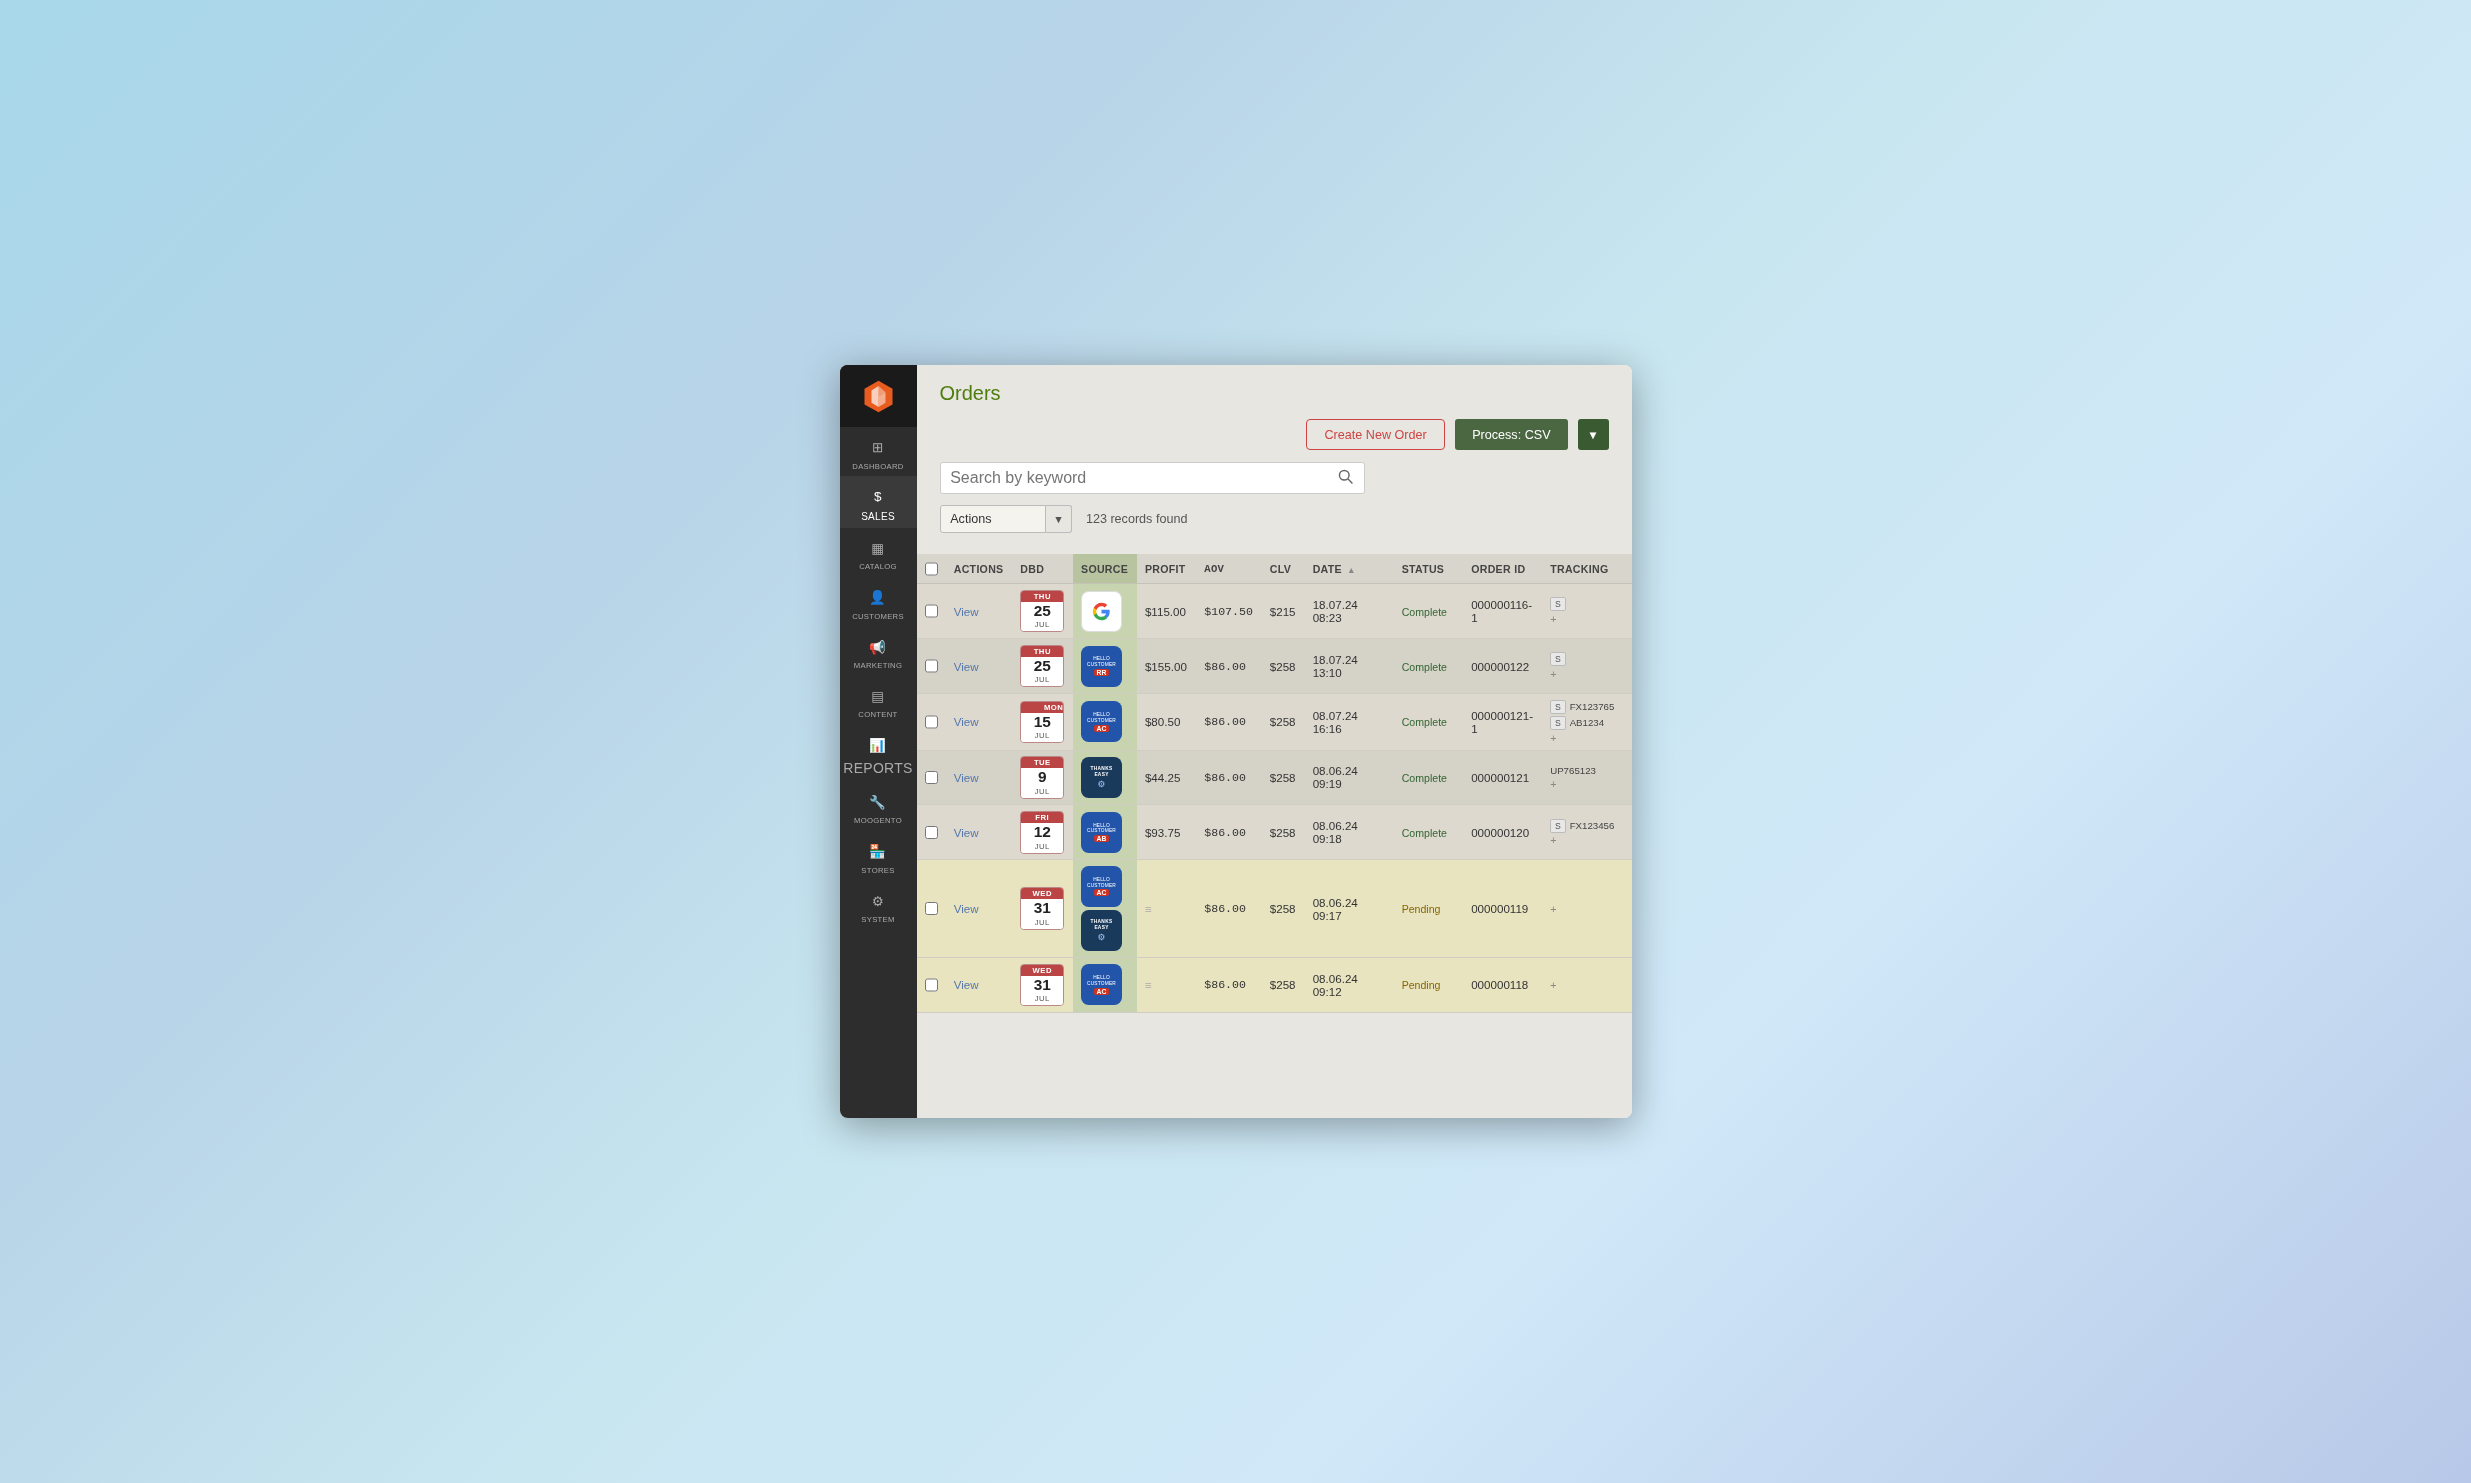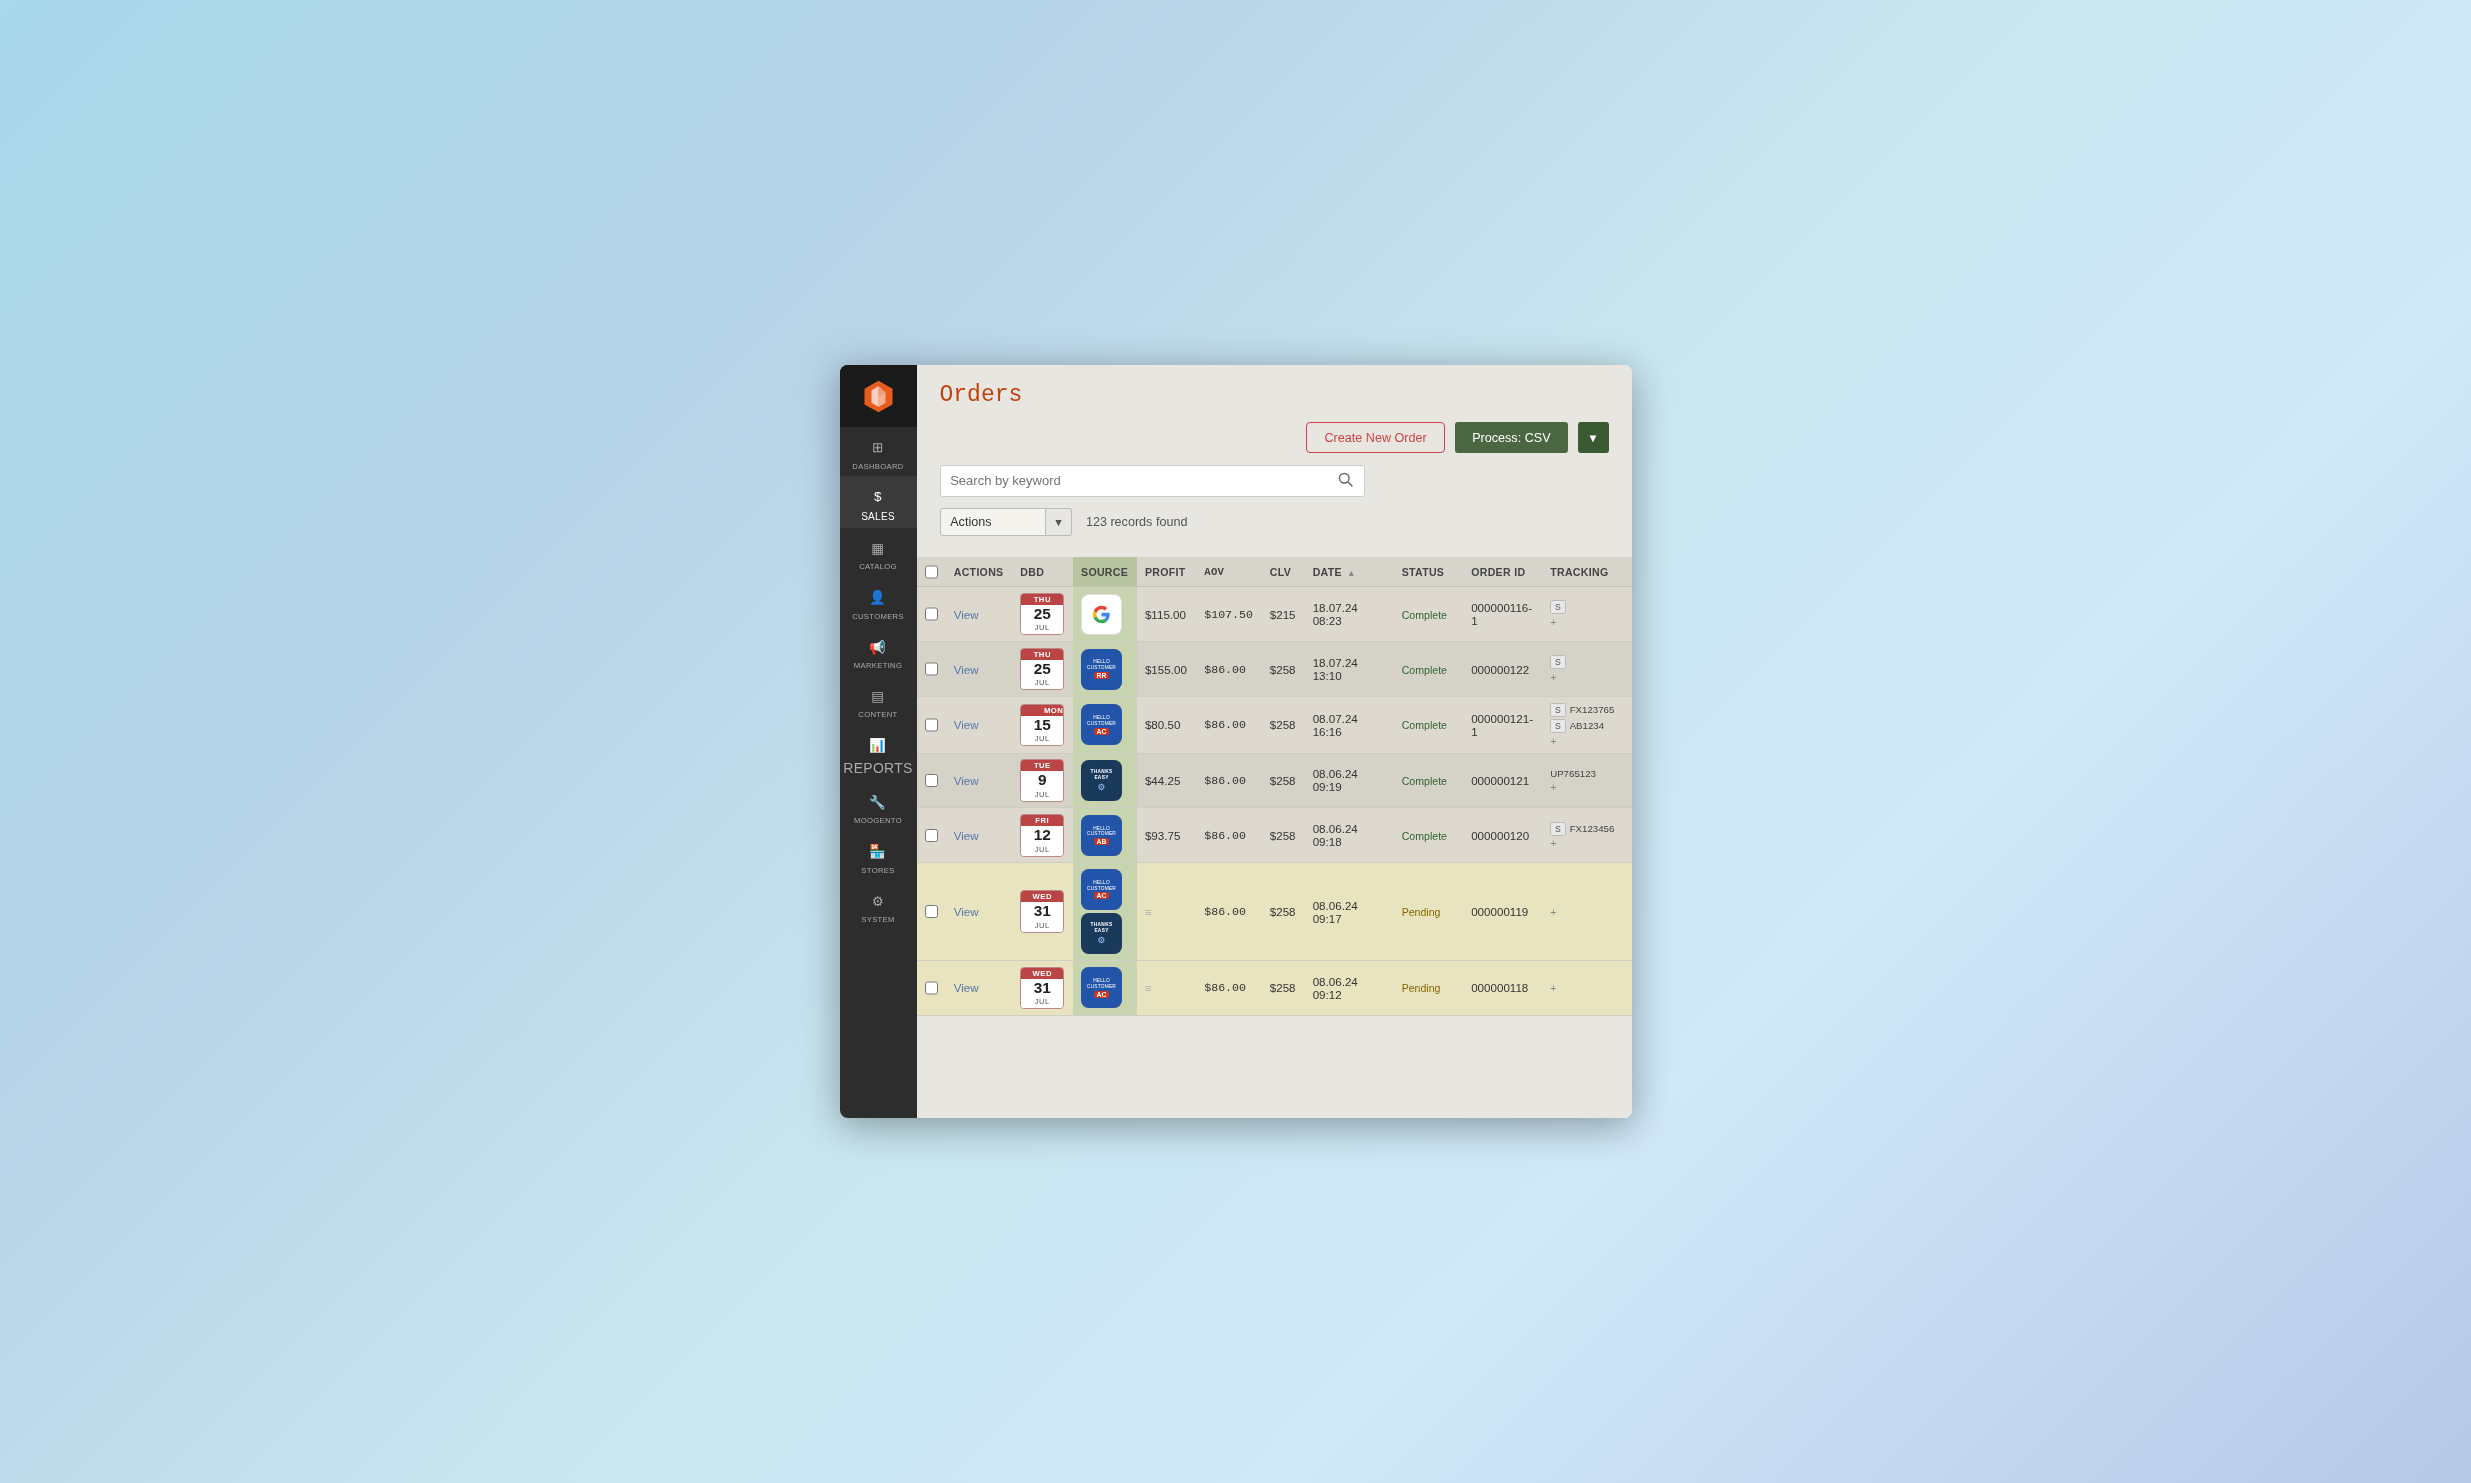--- a/index.html
+++ b/index.html
@@ -69,25 +69,24 @@
       display: flex;
       flex-direction: column;
       background: #e8e6e0;
       overflow: hidden;
     }
     .main-header {
       padding: 17.4px 23px 11.6px;
       background: #e8e6e0;
     }
     .page-title {
-      font-size: 23px;
+      font-size: 20px;
       font-weight: 300;
-      color: #c2410c;
+      color: #4d7c0f;
       margin-bottom: 13.5px;
-      font-family: Liberation Mono, monospace;
     }
     .header-actions {
       display: flex;
       gap: 9.7px;
       justify-content: flex-end;
       margin-bottom: 11.6px;
     }
     .btn-create-order {
       padding: 7.7px 17.4px;
       background: transparent;
@@ -125,21 +124,21 @@
       border-radius: 2.9px;
       padding: 5.8px 9.7px;
       margin-bottom: 11.6px;
       width: 100%;
       max-width: 425px;
     }
     .search-input {
       border: none;
       outline: none;
       flex: 1;
-      font-size: 13px;
+      font-size: 16px;
       color: #737373;
       background: transparent;
     }
     .search-icon-btn {
       background: none;
       border: none;
       cursor: pointer;
       color: #666;
     }
     .toolbar {

